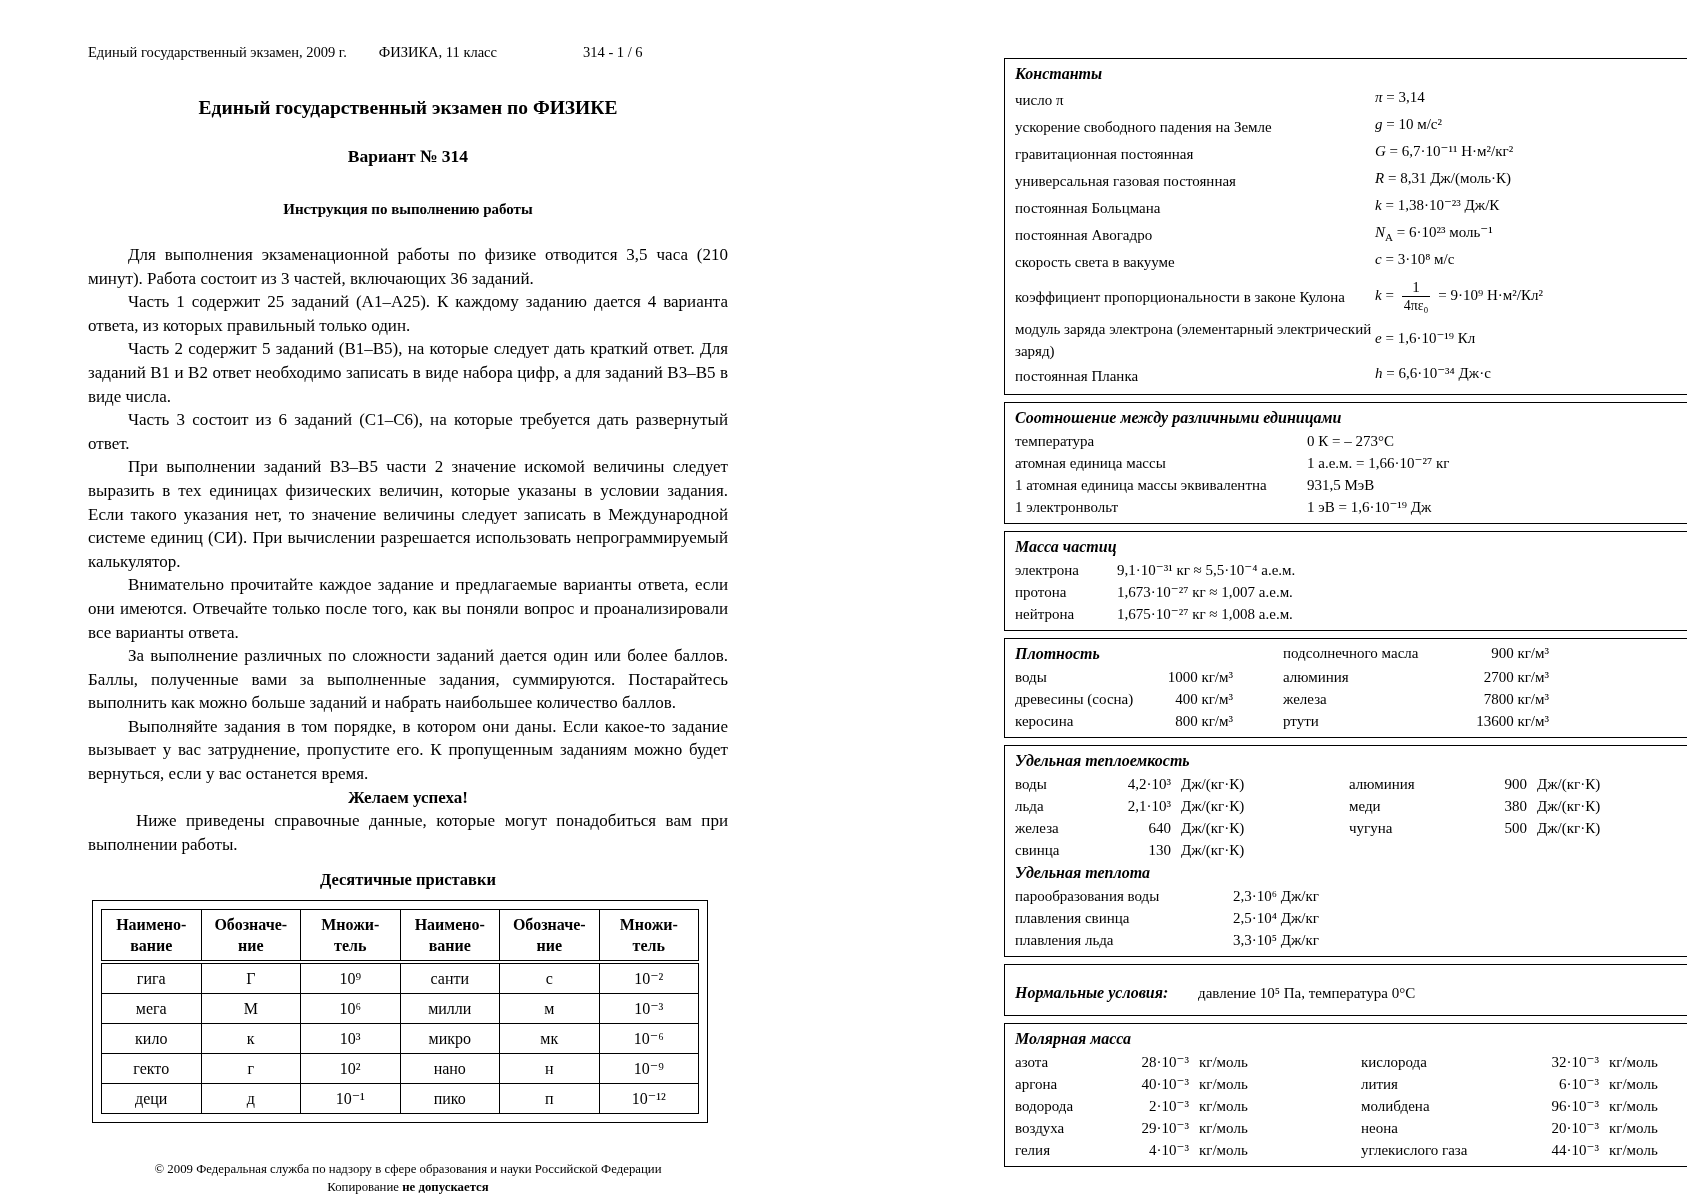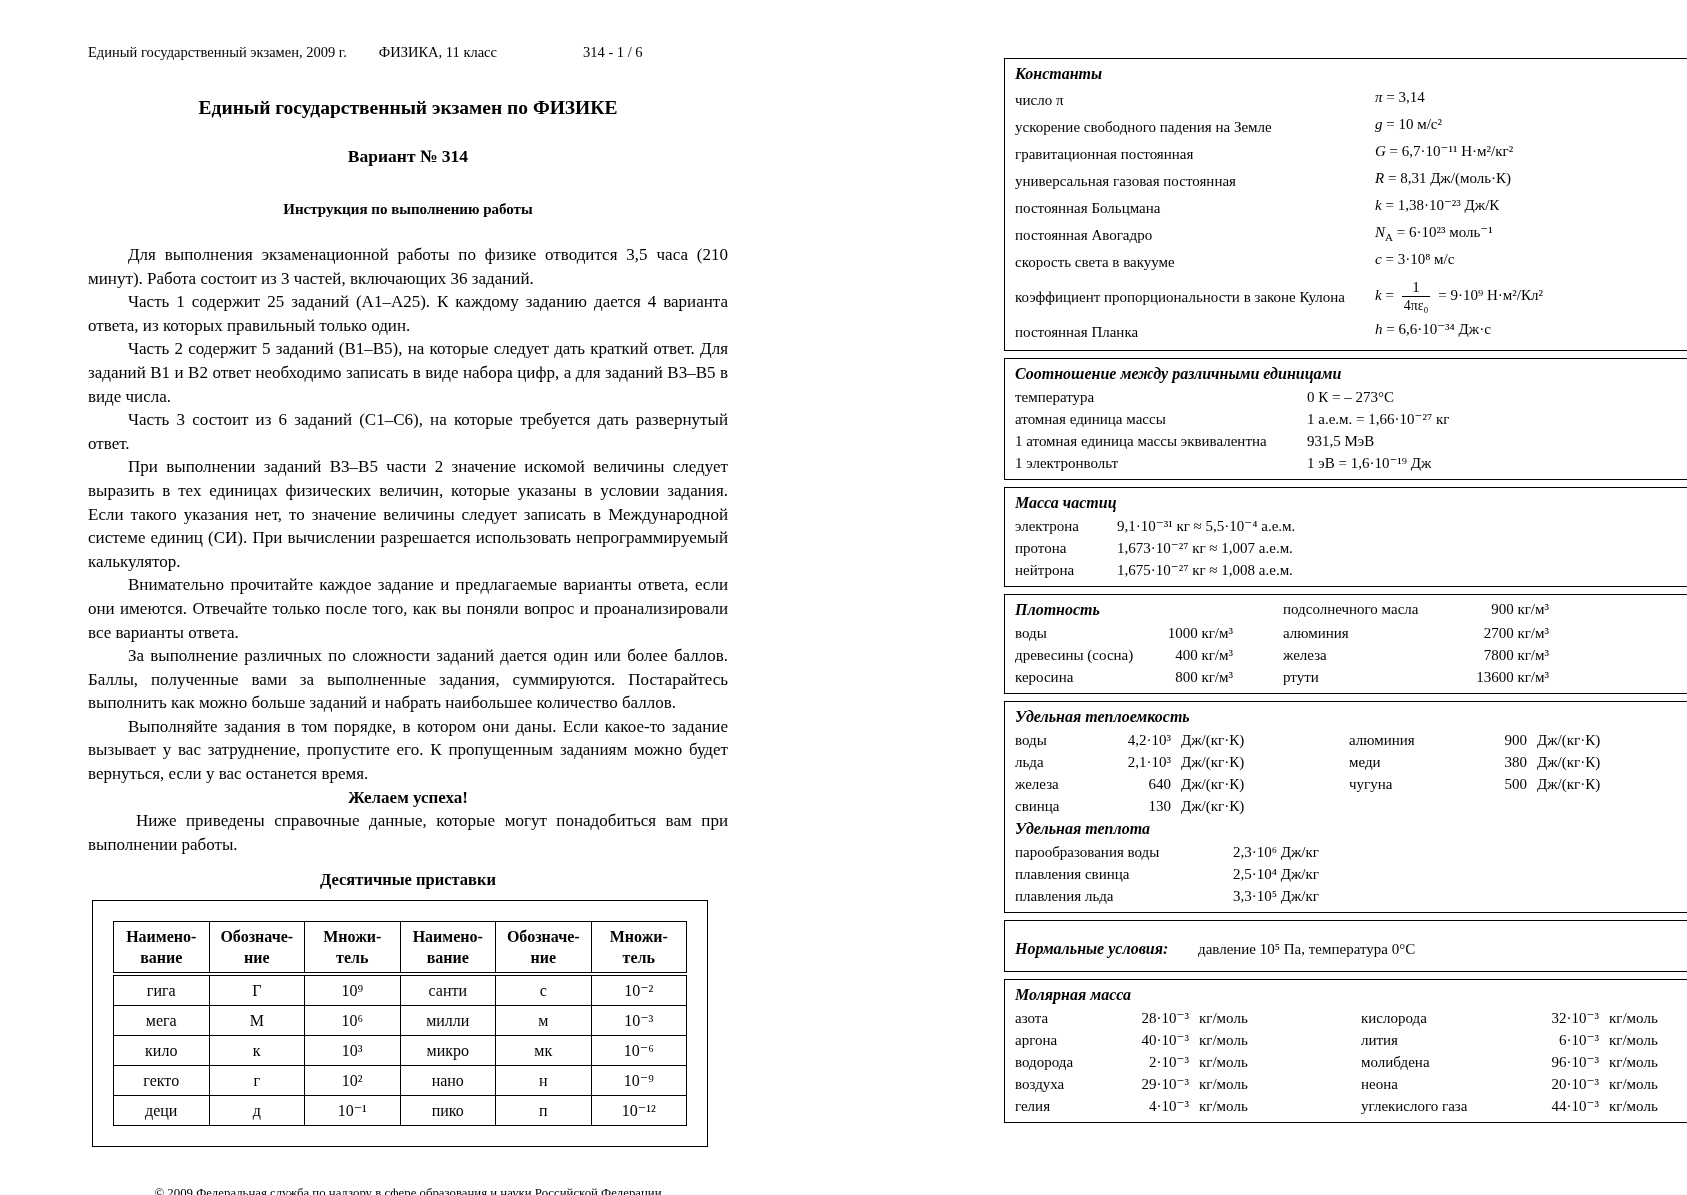--- a/index.html
+++ b/index.html
@@ -15,21 +15,21 @@
   .exam-title{margin:36px 0 0;font-size:19.5px;font-weight:bold;text-align:center;}
   .variant{margin:27px 0 0;font-size:17.5px;font-weight:bold;text-align:center;}
   .instr-heading{margin:34px 0 0;font-size:15px;font-weight:bold;text-align:center;}
   .paras{margin-top:25px;}
   .paras p, .note{
     margin:0;font-size:17px;line-height:23.6px;text-align:justify;text-indent:40px;
   }
   .wish{margin:0;font-size:17px;line-height:23.6px;font-weight:bold;text-align:center;}
   .note{text-indent:48px;}
   .tbl-title{margin-top:14px;font-size:16.5px;font-weight:bold;text-align:center;}
-  .tbl-wrap{margin:10px 0 16px 4px;border:1px solid #000;padding:20px;width:616px;box-sizing:border-box;}
+  .tbl-wrap{margin:10px 0 16px 4px;border:1px solid #000;padding:8px;width:616px;box-sizing:border-box;}
   table.prefixes{border-collapse:collapse;width:100%;table-layout:fixed;}
   table.prefixes th, table.prefixes td{
     border:1.5px solid #000;text-align:center;font-size:16px;padding:1px 2px;
   }
   table.prefixes th{white-space:pre-line;line-height:21px;height:48px;border-bottom:4px double #000;}
   table.prefixes td{height:27px;}
   .footer{margin-top:38px;text-align:center;font-size:12.8px;line-height:17.5px;}
   
   .ref-col{position:absolute;left:1004px;top:58px;width:690px;display:flex;flex-direction:column;gap:7px;box-sizing:border-box;}
   .box{border:1.5px solid #000;padding:3px 10px 5px;font-size:15px;line-height:22px;box-sizing:border-box;}
@@ -182,20 +182,24 @@
       <span class="cval"><i>c</i><sub></sub><span> = 3·10⁸ м/с</span></span>
     </div>
     <div class="crow coulomb">
       <span class="clabel">коэффициент пропорциональности в законе Кулона</span>
       <span class="cval"><i>k</i><span> = </span><span class="frac">
             <span class="fnum">1</span>
             <span class="fden">4πε₀</span>
           </span><span> = 9·10⁹ Н·м²/Кл²</span></span>
     </div>
     <div class="crow">
+      <span class="clabel">модуль заряда электрона (элементарный электрический заряд)</span>
+      <span class="cval"><i>e</i><sub></sub><span> = 1,6·10⁻¹⁹ Кл</span></span>
+    </div>
+    <div class="crow">
       <span class="clabel">постоянная Планка</span>
       <span class="cval"><i>h</i><sub></sub><span> = 6,6·10⁻³⁴ Дж·с</span></span>
     </div>
   </section>
 
   <section class="box">
     <div class="stitle">Соотношение между различными единицами</div>
     <div class="urow"><span class="ulabel">температура</span><span>0 К = – 273°С</span></div>
     <div class="urow"><span class="ulabel">атомная единица массы</span><span>1 а.е.м. = 1,66·10⁻²⁷ кг</span></div>
     <div class="urow"><span class="ulabel">1 атомная единица массы эквивалентна</span><span>931,5 МэВ</span></div>

